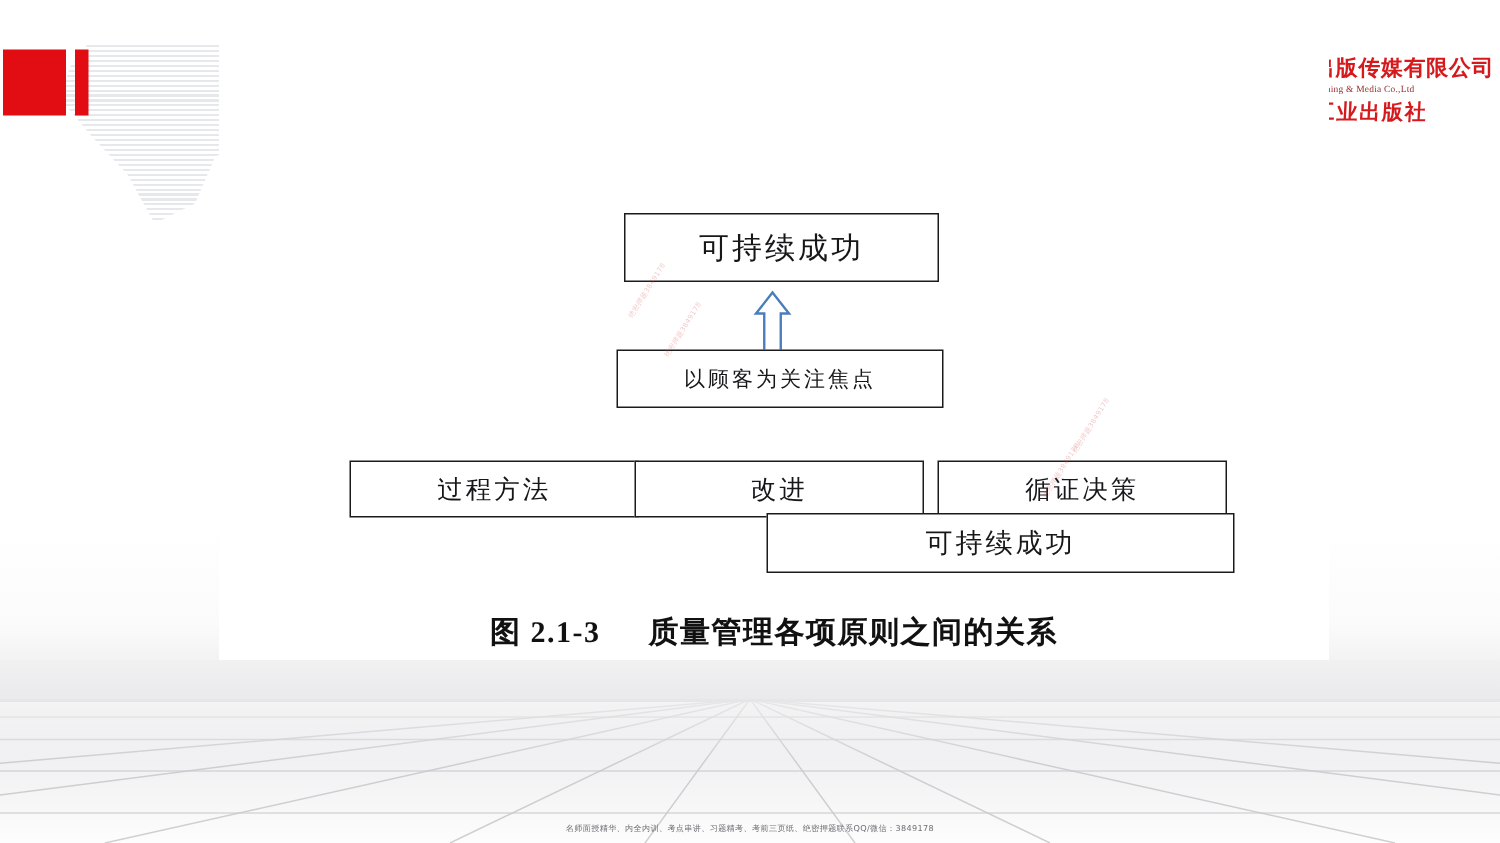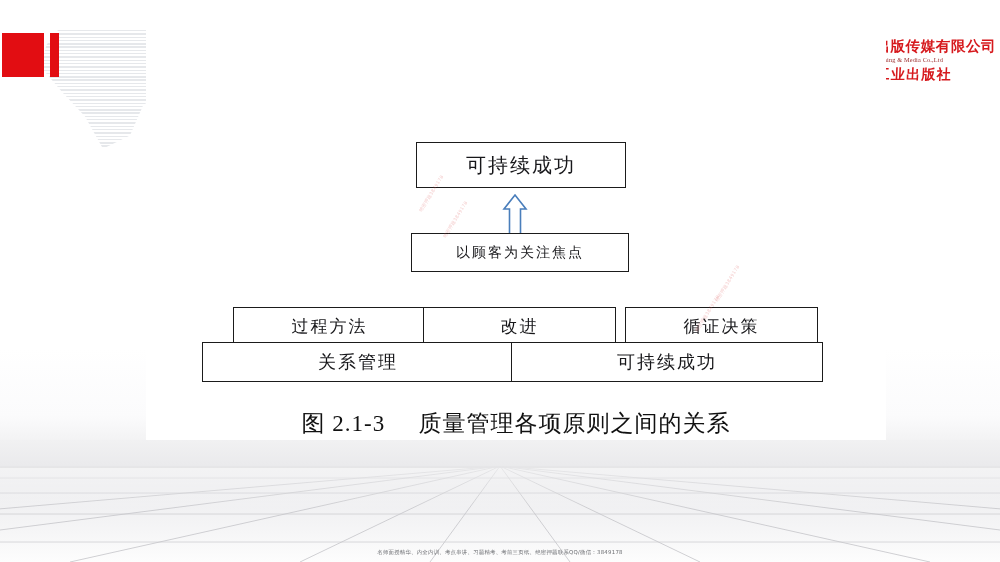--- a/index.html
+++ b/index.html
@@ -90,21 +90,21 @@
   
   .b-proc  {left:87px; top:307px;width:191px;height:36px;font-size:17px;}
   .b-impr  {left:277px;top:307px;width:191px;height:36px;font-size:17px;text-align:right;}
   .b-evid  {left:479px;top:307px;width:191px;height:36px;font-size:17px;}
   
   .b-rel   {left:56px; top:342px;width:310px;height:38px;font-size:18px;}
   .b-eng   {left:365px;top:342px;width:310px;height:38px;font-size:18px;}
 
   .caption{
     position:absolute;left:0;top:408px;width:740px;text-align:center;
-    font-size:23px;font-weight:normal;color:#111;letter-spacing:1px;
+    font-size:20px;font-weight:bold;color:#111;letter-spacing:1px;
     font-family:"DejaVu Sans","Liberation Serif",serif;white-space:nowrap;
   }
   .caption .idx{font-family:"Liberation Serif",serif;}
 
   
   .wmark{
     position:absolute;color:#d94a4a;opacity:.30;font-size:4.6px;letter-spacing:.3px;
     transform:rotate(-58deg);transform-origin:left top;white-space:nowrap;z-index:5;
     font-family:"DejaVu Sans",sans-serif;pointer-events:none;
   }
@@ -184,21 +184,20 @@
         </svg>
       </div>
 
       <div class="pbox b-cust">以顾客为关注焦点</div>
 
 
       <div class="pbox b-proc">过程方法</div>
       <div class="pbox b-impr">改进</div>
       <div class="pbox b-evid">循证决策</div>
 
-      <div class="pbox b-rel">关系管理</div>
       <div class="pbox b-eng">可持续成功</div>
 
       <div class="wmark wm1">绝密押题3849178</div>
       <div class="wmark wm2">绝密押题3849178</div>
       <div class="wmark wm3">绝密押题3849178</div>
       <div class="wmark wm4">绝密押题3849178</div>
 
       <div class="caption">
         <span class="idx">图 2.1-3</span>
         <span>&nbsp;&nbsp;</span>

